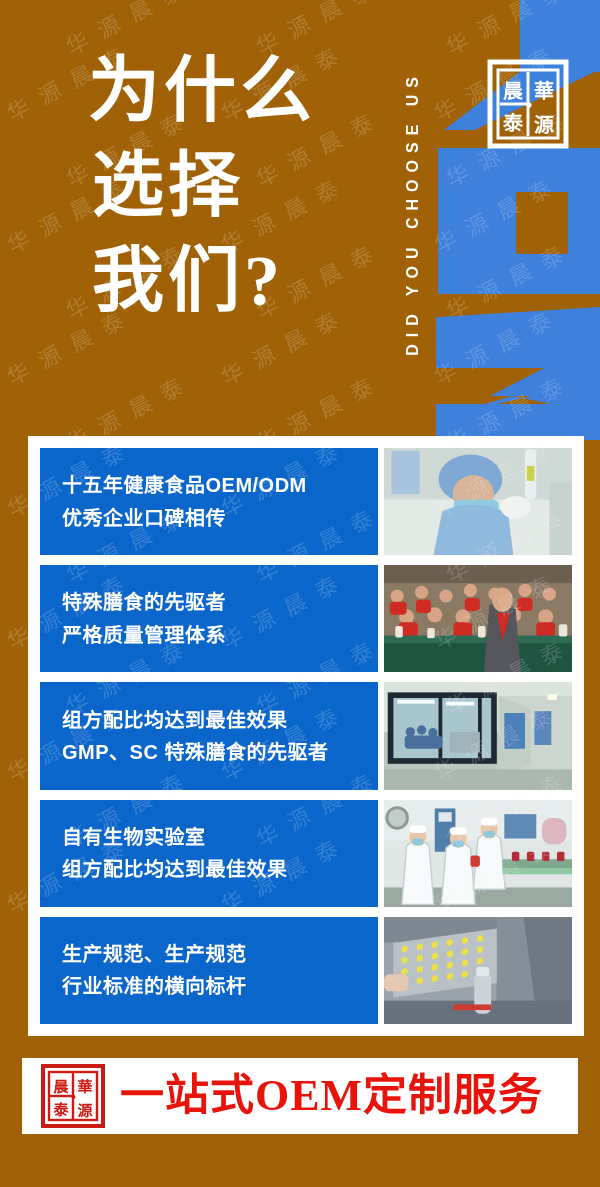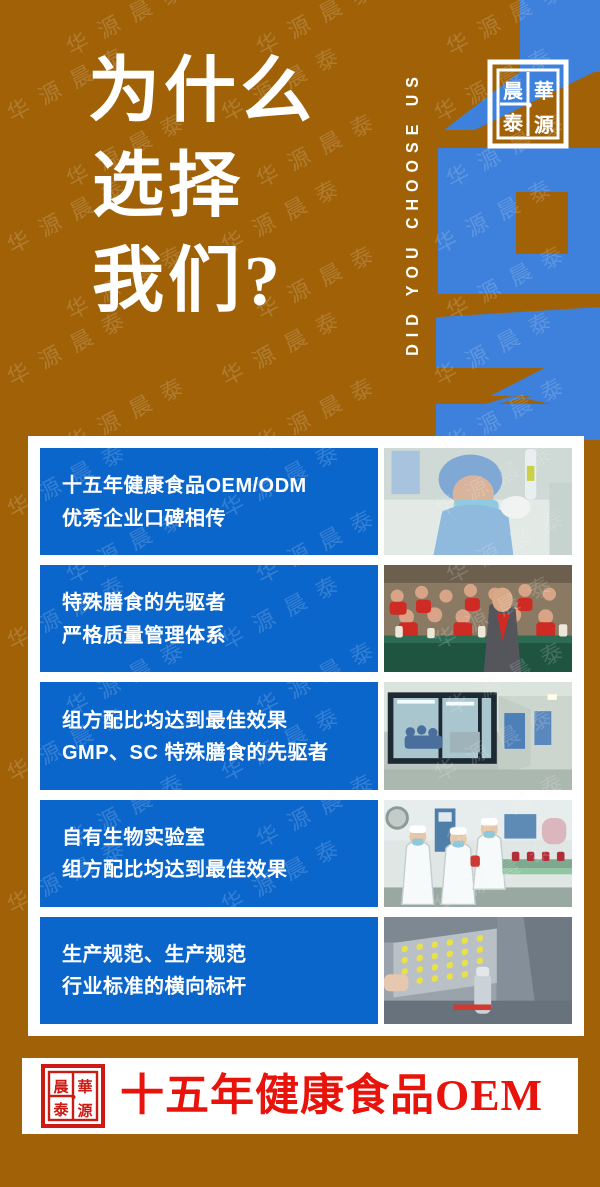--- a/index.html
+++ b/index.html
@@ -434,21 +434,21 @@
         <rect x="9" y="9" width="48" height="48" fill="none" stroke="#CC1B14" stroke-width="2.4"></rect>
         <line x1="33" y1="10" x2="33" y2="56" stroke="#CC1B14" stroke-width="2.4"></line>
         <line x1="10" y1="33" x2="32" y2="33" stroke="#CC1B14" stroke-width="2.4"></line>
         <text x="21" y="29" fill="#CC1B14" font-size="15" font-family="Liberation Serif, serif" font-weight="700" text-anchor="middle">晨</text>
         <text x="21" y="52" fill="#CC1B14" font-size="15" font-family="Liberation Serif, serif" font-weight="700" text-anchor="middle">泰</text>
         <text x="45" y="29" fill="#CC1B14" font-size="15" font-family="Liberation Serif, serif" font-weight="700" text-anchor="middle">華</text>
         <text x="45" y="53" fill="#CC1B14" font-size="15" font-family="Liberation Serif, serif" font-weight="700" text-anchor="middle">源</text>
         <circle cx="33.5" cy="34" r="2" fill="#CC1B14"></circle>
       </svg>
     </div>
-    <div class="banner-text">十五年健康食品OEM</div>
+    <div class="banner-text">一站式OEM定制服务</div>
   </div>
 
   <div class="watermark" id="wm-layer">
       <div class="wm-row" style="margin-left: 30px;">
         <span class="wm">华 源 晨 泰</span>
         <span class="wm">华 源 晨 泰</span>
         <span class="wm">华 源 晨 泰</span>
       </div>
       <div class="wm-row" style="margin-left: -40px;">
         <span class="wm">华 源 晨 泰</span>

